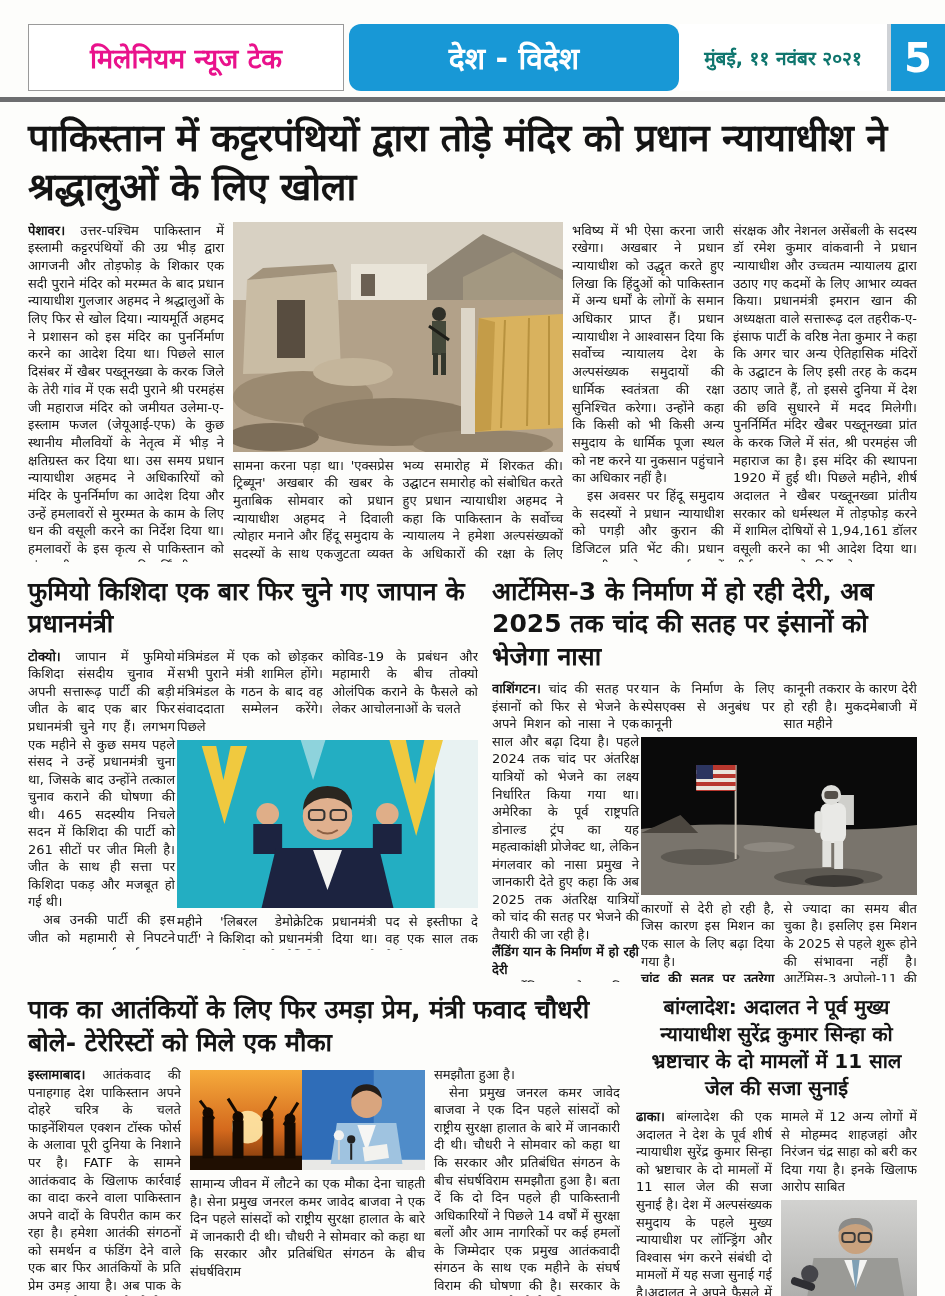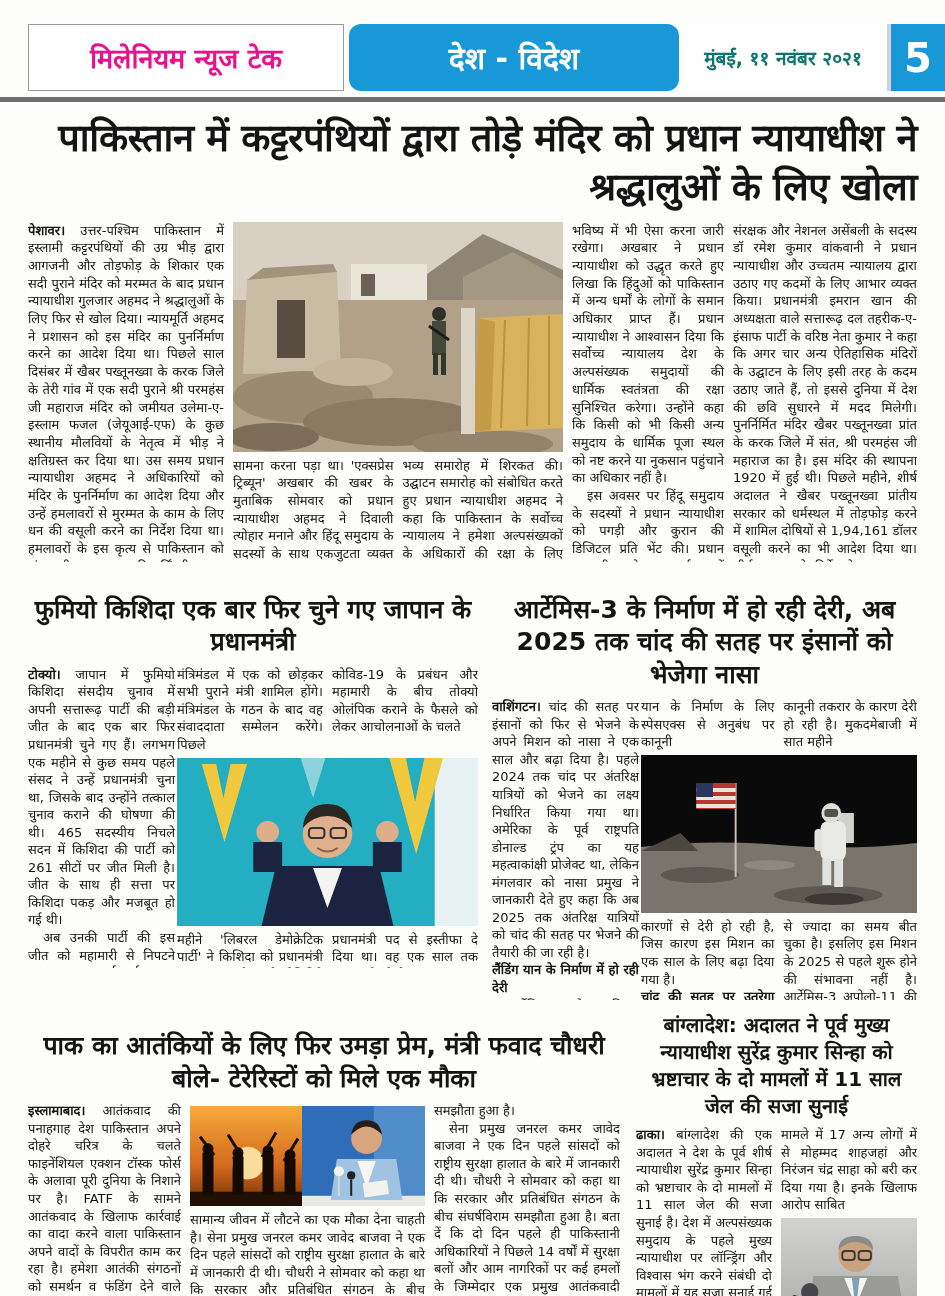--- a/index.html
+++ b/index.html
@@ -10,29 +10,29 @@
   .dateline{font-weight:bold;}
   .indent{text-indent:15px;}
   
   .masthead-row{display:flex;align-items:stretch;height:67px;margin-right:-28px;}
   .brand-box{width:316px;background:#fff;border:1px solid #9a9a9a;box-sizing:border-box;display:flex;align-items:center;justify-content:center;color:#e9128c;font-weight:800;font-size:27px;}
   .section-box{flex:1;margin-left:5px;background:#1898d6;color:#fff;font-weight:800;font-size:30px;display:flex;align-items:center;justify-content:center;border-radius:12px;}
   .date-box{width:208px;background:#fff;color:#0f766e;font-weight:800;font-size:19px;display:flex;align-items:center;justify-content:center;}
   .pagenum-box{width:54px;background:#1898d6;color:#fff;font-weight:800;font-size:40px;display:flex;align-items:center;justify-content:center;border-left:4px solid #cfd2d6;}
   .header-band{height:5px;background:#6d6e70;margin:6px -28px 0;}
   
-  .lead-headline{font-size:38px;font-weight:800;line-height:1.3;text-align:right;margin:12px 0 9px;letter-spacing:-0.5px;}
+  .lead-headline{font-size:38px;font-weight:800;line-height:1.3;text-align:left;margin:12px 0 9px;letter-spacing:-0.5px;}
   .lead-body{display:grid;grid-template-columns:196px 330px 152px 1fr;column-gap:9px;height:340px;overflow:hidden;font-size:13px;line-height:1.36;}
   .photo-frame{overflow:hidden;}
   .photo-frame svg{display:block;width:100%;height:100%;}
   .temple-photo{height:230px;}
   .lead-photo-cols{display:grid;grid-template-columns:1fr 1fr;column-gap:9px;margin-top:5px;}
   
   .mid-row{display:grid;grid-template-columns:450px 1fr;column-gap:14px;margin-top:14px;}
-  .article-headline{font-size:25px;font-weight:800;line-height:1.3;text-align:center;margin:18px 0 7px;}
+  .article-headline{font-size:25px;font-weight:800;line-height:1.3;margin:0 0 7px;}
   .art-body{display:grid;grid-template-columns:147px 1fr;column-gap:2px;font-size:13px;line-height:1.35;height:302px;overflow:hidden;}
   .two-cols{display:grid;grid-template-columns:1fr 1fr;column-gap:9px;}
   .kishida-photo{height:168px;margin:4px 0 5px;}
   .moon-photo{height:158px;margin:4px 0 5px;}
   .subhead{font-weight:800;}
   
   .bottom-row{display:grid;grid-template-columns:592px 1fr;column-gap:16px;margin-top:12px;}
   .fawad-body{display:grid;grid-template-columns:153px 235px 1fr;column-gap:9px;font-size:13px;line-height:1.35;height:262px;overflow:hidden;}
   .fawad-photos{display:flex;height:100px;margin:4px 0 5px;}
   .fawad-photos .photo-frame{height:100px;}
@@ -258,21 +258,21 @@
           <p class="just indent">सेना प्रमुख जनरल कमर जावेद बाजवा ने एक दिन पहले सांसदों को राष्ट्रीय सुरक्षा हालात के बारे में जानकारी दी थी। चौधरी ने सोमवार को कहा था कि सरकार और प्रतिबंधित संगठन के बीच संघर्षविराम समझौता हुआ है। बता दें कि दो दिन पहले ही पाकिस्तानी अधिकारियों ने पिछले 14 वर्षों में सुरक्षा बलों और आम नागरिकों पर कई हमलों के जिम्मेदार एक प्रमुख आतंकवादी संगठन के साथ एक महीने के संघर्ष विराम की घोषणा की है। सरकार के प्रवक्ता फवाद चौधरी ने ट्विटर पर कहा था कि अफगानिस्तान में तालिबान सरकार ने प्रधानमंत्री इमरान खान और 'तहरीक-ए-तालिबान पाकिस्तान' या टीटीपी के बीच संघर्ष विराम को कायम करने में मदद की।</p>
         </div>
       </div>
     </section>
 
     <section>
       <h2 class="bangla-headline">बांग्लादेश: अदालत ने पूर्व मुख्य न्यायाधीश सुरेंद्र कुमार सिन्हा को भ्रष्टाचार के दो मामलों में 11 साल जेल की सजा सुनाई</h2>
       <div class="bangla-body">
         <p class="just"><span class="dateline">ढाका।</span> <span>बांग्लादेश की एक अदालत ने देश के पूर्व शीर्ष न्यायाधीश सुरेंद्र कुमार सिन्हा को भ्रष्टाचार के दो मामलों में 11 साल जेल की सजा सुनाई है। देश में अल्पसंख्यक समुदाय के पहले मुख्य न्यायाधीश पर लॉन्ड्रिंग और विश्वास भंग करने संबंधी दो मामलों में यह सजा सुनाई गई है।अदालत ने अपने फैसले में सिन्हा को धनशोधन का मुख्य लाभार्थी बताया। रिपोर्ट के मुताबिक, 70 वर्षीय सिन्हा किसान बैंक (अब पद्म बैंक) से लिए गए चार करोड़ रुपये के शोधन से जुड़े एक मामले में 11 साल की सजा सुनाई गई थी।</span></p>
         <div>
-          <p class="just">मामले में 17 अन्य लोगों में से मोहम्मद शाहजहां और निरंजन चंद्र साहा को बरी कर दिया गया है। इनके खिलाफ आरोप साबित</p>
+          <p class="just">मामले में 12 अन्य लोगों में से मोहम्मद शाहजहां और निरंजन चंद्र साहा को बरी कर दिया गया है। इनके खिलाफ आरोप साबित</p>
           <div class="photo-frame sinha-photo">
             <svg viewBox="0 0 142 116" preserveAspectRatio="none">
               <defs>
                 <linearGradient id="graybg" x1="0" y1="0" x2="0" y2="1">
                   <stop offset="0" stop-color="#d2d2d0"></stop>
                     <stop offset="1" stop-color="#a8a8a6"></stop>
                 </linearGradient>
               </defs>
               <rect width="142" height="116" fill="url(#graybg)"></rect>
               <polygon points="34,58 122,58 132,116 24,116" fill="#9a9a96"></polygon>

